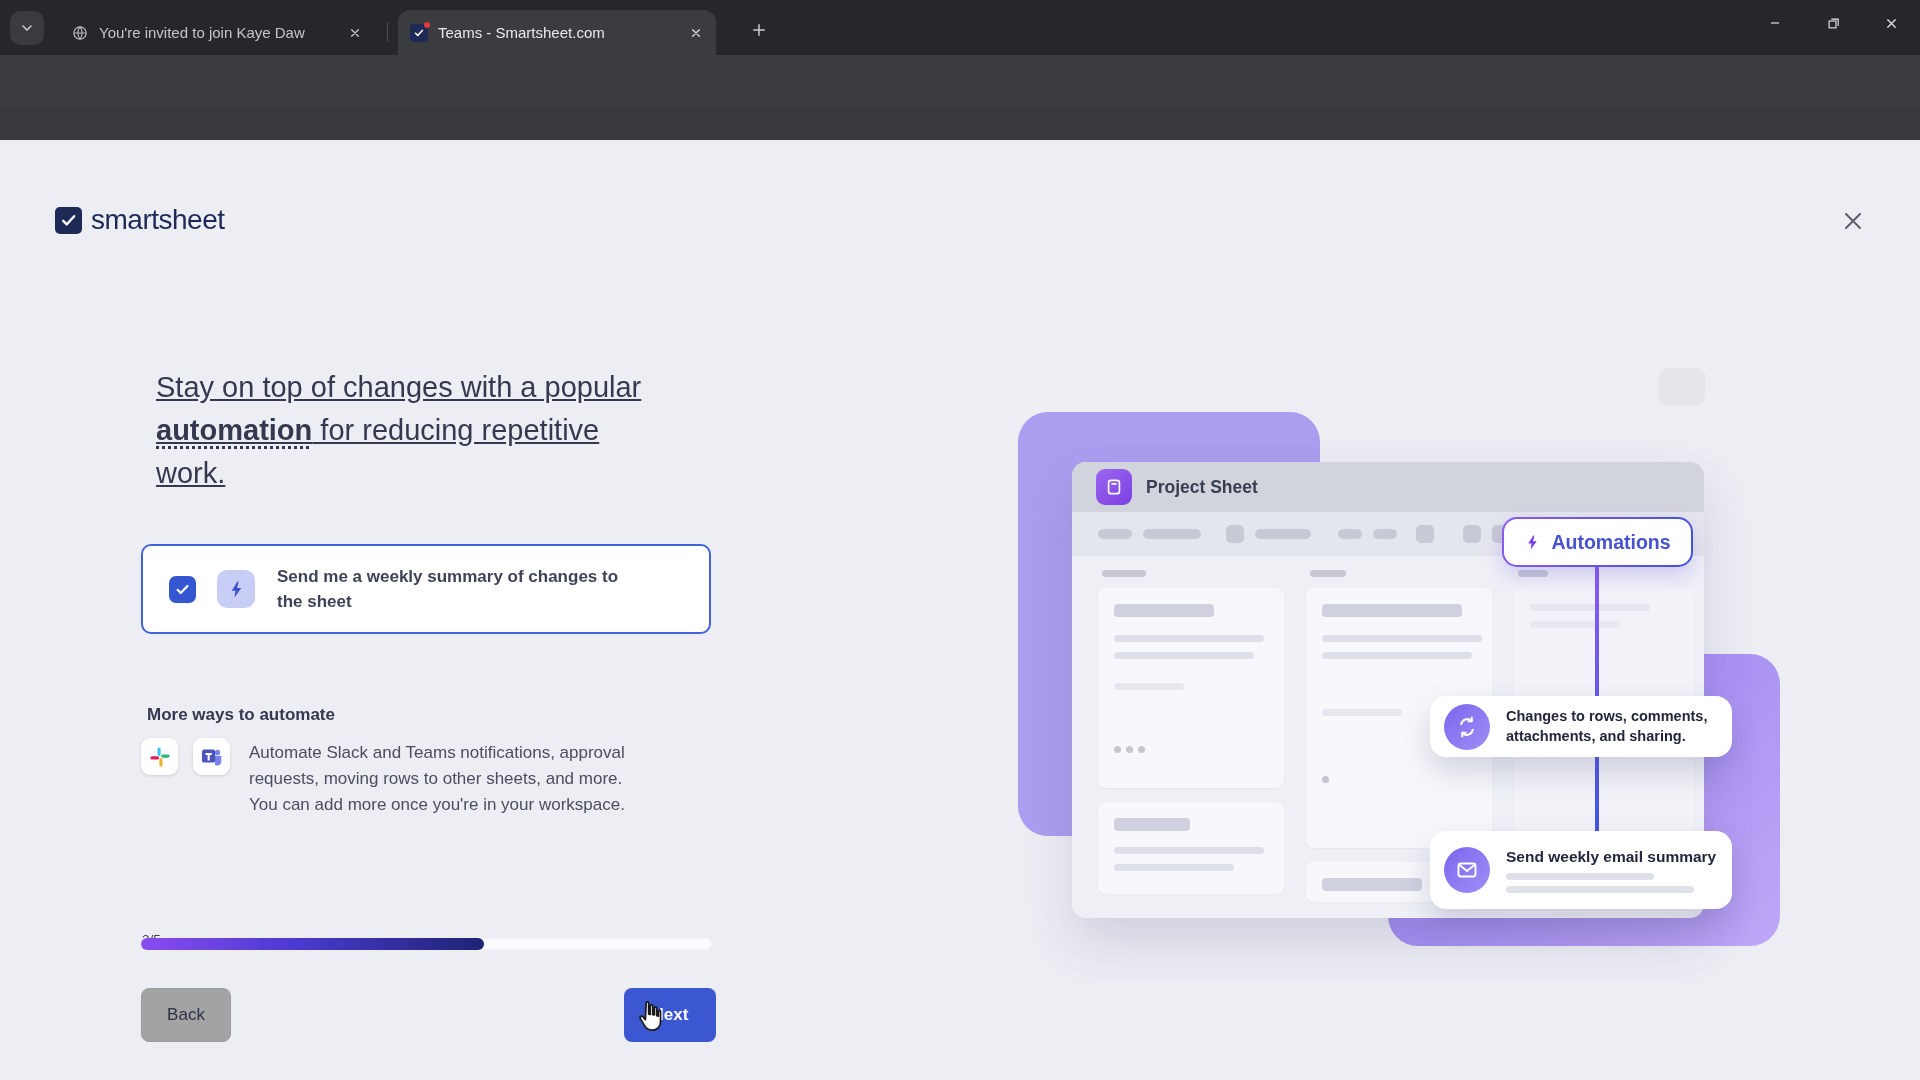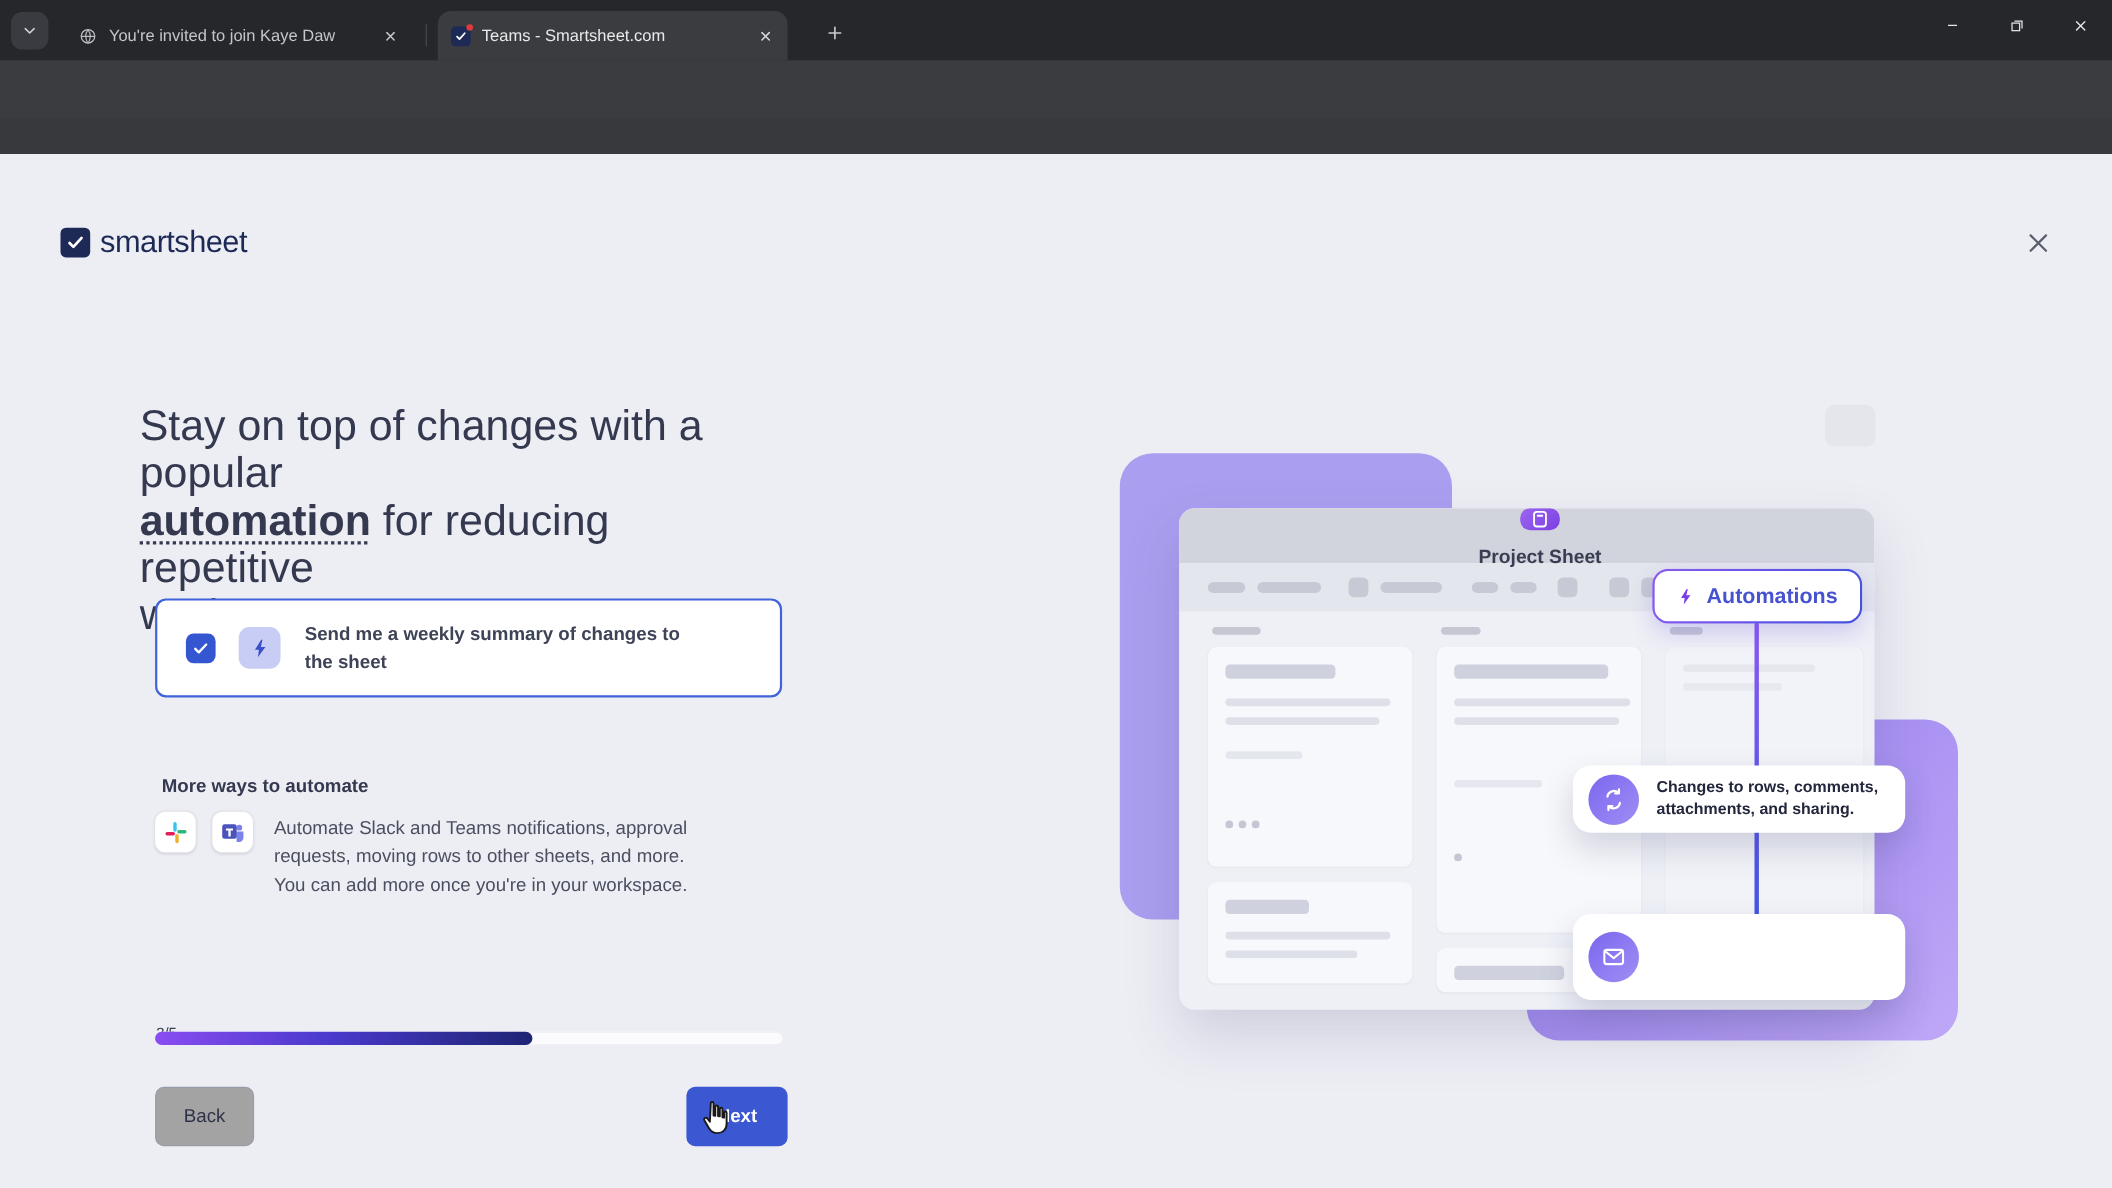--- a/index.html
+++ b/index.html
@@ -34,21 +34,21 @@
   .bm-divider { position:absolute; left:1737px; top:114px; width:2px; height:20px; background:#56575b; }
   .allbookmarks { position:absolute; left:1757px; top:113px; display:flex; align-items:center; gap:9px; font-size:15px; color:#c6c8cb; }
 
   
   .page { position:absolute; top:140px; left:0; width:1920px; height:940px; background:#edeef4; }
   .brandrow { position:absolute; left:55px; top:64px; display:flex; align-items:center; gap:9px; }
   .brandsq { width:27px; height:27px; border-radius:5px; background:#1d2a56; display:flex; align-items:center; justify-content:center; }
   .brandname { font-size:28px; font-weight:500; color:#1d2a56; letter-spacing:-0.5px; }
   .page-close { position:absolute; left:1840px; top:68px; width:26px; height:26px; display:flex; align-items:center; justify-content:center; }
 
-  h1.headline { position:absolute; left:127px; top:226px; width:560px; font-size:39px; line-height:43px; font-weight:400; color:#343950; white-space:pre-line; }
+  h1.headline { position:absolute; left:156px; top:226px; width:560px; font-size:29px; line-height:43px; font-weight:400; color:#343950; white-space:pre-line;text-decoration:underline; }
   h1.headline .hl { font-weight:700; text-decoration:underline dotted; text-decoration-thickness:2.5px; text-underline-offset:6px; }
 
   .option-card { position:absolute; left:141px; top:404px; width:570px; height:90px; background:#fff; border:2px solid #4063da; border-radius:10px; display:flex; align-items:center; padding-left:26px; }
   .checkbox { width:27px; height:27px; border-radius:7px; background:#3456d0; display:flex; align-items:center; justify-content:center; flex:0 0 auto; }
   .bolt-tile { width:38px; height:38px; border-radius:10px; background:#c7cdf4; display:flex; align-items:center; justify-content:center; margin-left:21px; flex:0 0 auto; }
   .option-label { margin-left:22px; font-size:17px; line-height:25px; font-weight:600; color:#3f4357; white-space:pre-line; }
 
   .more-title { position:absolute; left:147px; top:565px; font-size:17px; font-weight:700; color:#343950; }
   .app-tile { position:absolute; top:598px; width:37px; height:37px; border-radius:9px; background:#fff; box-shadow:0 1px 3px rgba(20,20,40,.15); display:flex; align-items:center; justify-content:center; }
   .app-tile.slack { left:141px; }
@@ -63,21 +63,21 @@
   .btn-back { left:141px; width:90px; background:#a3a3a3; border:1.5px solid #959ca9; color:#2e3247; }
   .btn-next { left:624px; width:92px; background:#3b57d1; color:#fff; font-weight:600; }
   .cursor { position:absolute; left:630px; top:858px; z-index:60; }
 
   
   .illus { position:absolute; left:1016px; top:268px; width:766px; height:545px; }
   .bg1 { position:absolute; left:2px; top:4px; width:302px; height:424px; border-radius:30px; background:#aa9ef0; }
   .corner-block { position:absolute; left:643px; top:-40px; width:46px; height:38px; border-radius:9px; background:#e4e6ec; }
   .bg2 { position:absolute; left:372px; top:246px; width:392px; height:292px; border-radius:30px; background:linear-gradient(135deg,#8f7aee 0%,#a78ff2 45%,#bfa7f7 100%); }
   .sheet { position:absolute; left:56px; top:54px; width:632px; height:456px; border-radius:14px; background:#eef0f6; box-shadow:0 24px 50px rgba(70,70,120,.18); overflow:hidden; }
-  .sheet-head { height:50px; background:#d2d4dd; display:flex; align-items:center; padding-left:24px; gap:14px;flex-direction:column; }
+  .sheet-head { height:50px; background:#d2d4dd; display:flex; align-items:center; padding-left:24px; gap:14px; }
   .sheet-ic { width:36px; height:36px; border-radius:9px; background:linear-gradient(140deg,#9c66f2,#7b3fe0); display:flex; align-items:center; justify-content:center; }
   .sheet-title { font-size:17.5px; font-weight:700; color:#3a3e52; }
   .sheet-toolbar { height:44px; background:#e4e6ed; display:flex; align-items:center; padding:0 26px; gap:11px; }
   .tbar { height:10px; border-radius:5px; background:#c7cad5; }
   .tsq { width:18px; height:18px; border-radius:5px; background:#c7cad5; }
   .sheet-body { position:relative; height:346px; background:#eef0f6; }
   .colhead { position:absolute; height:7px; border-radius:4px; background:#c5c8d3; }
   .mockcard { position:absolute; background:#f7f8fb; border-radius:8px; box-shadow:0 1px 2px rgba(20,20,50,.04); padding:16px; overflow:hidden; }
   .t { height:13px; border-radius:4px; background:#cfd2de; }
   .b { height:7px; border-radius:4px; background:#dde0e8; }
@@ -381,20 +381,27 @@
 attachments, and sharing.</span>
     </div>
 
     <div class="anno anno2">
       <span class="anno-circle">
         <svg width="24" height="24" viewBox="0 0 24 24" fill="none" stroke="#fff" stroke-width="1.9" stroke-linecap="round" stroke-linejoin="round">
           <rect x="3.5" y="5.5" width="17" height="13" rx="2.2"></rect>
             <path d="M4.5 7L12 13l7.5-6"></path>
         </svg>
       </span>
+      <span>
+        <span class="anno-text" style="font-size:15.5px">Send weekly email summary</span>
+        <span class="lines" style="display:block">
+          <span class="b" style="display:block;width:148px"></span>
+          <span class="b" style="display:block;width:188px"></span>
+        </span>
+      </span>
     </div>
 
     <div class="pill">
       <svg width="17" height="17" viewBox="0 0 24 24">
           <path d="M13.2 2L6 13.5h4.6L9.4 22 18 10.2h-5.2L14.6 2z" fill="#7a3bec"></path>
         </svg>
       <span class="pill-text">Automations</span>
     </div>
   </div>
 </div>

